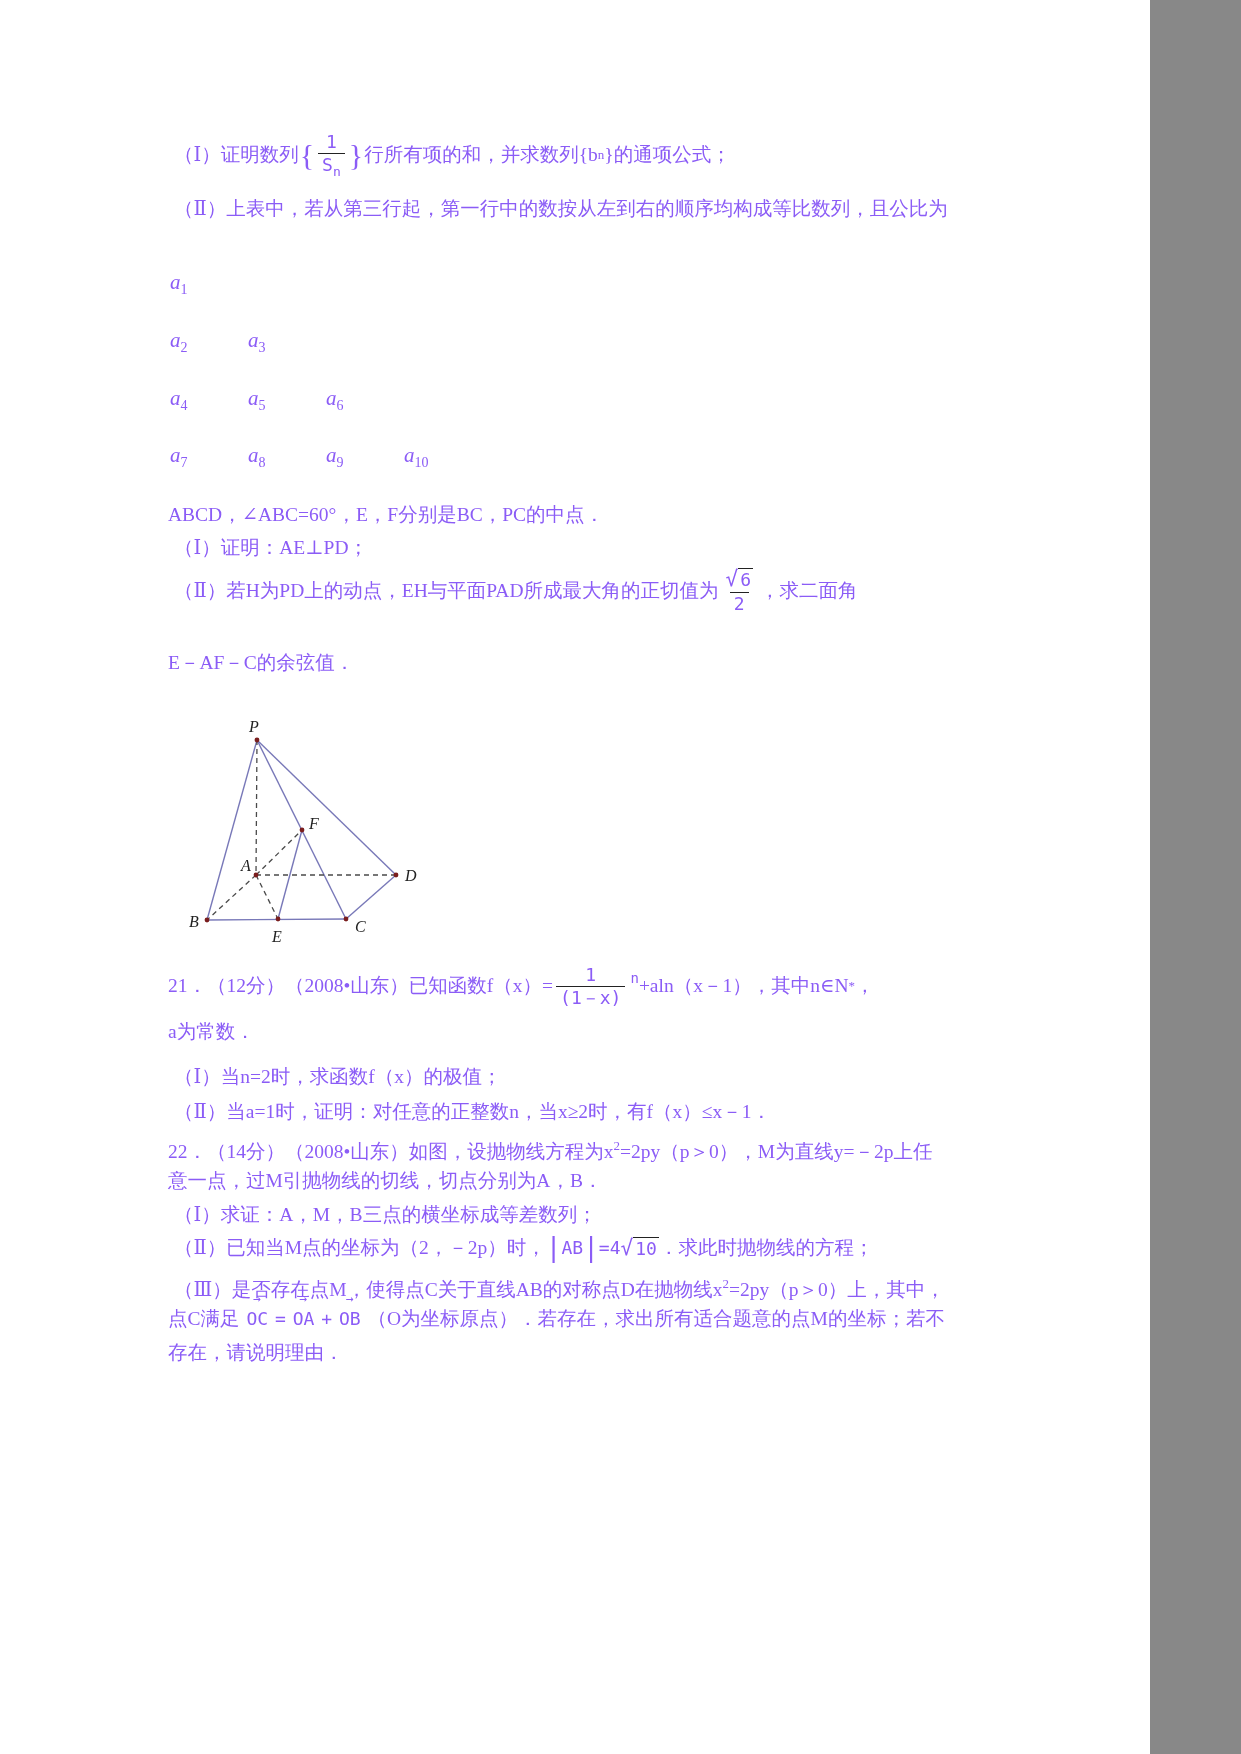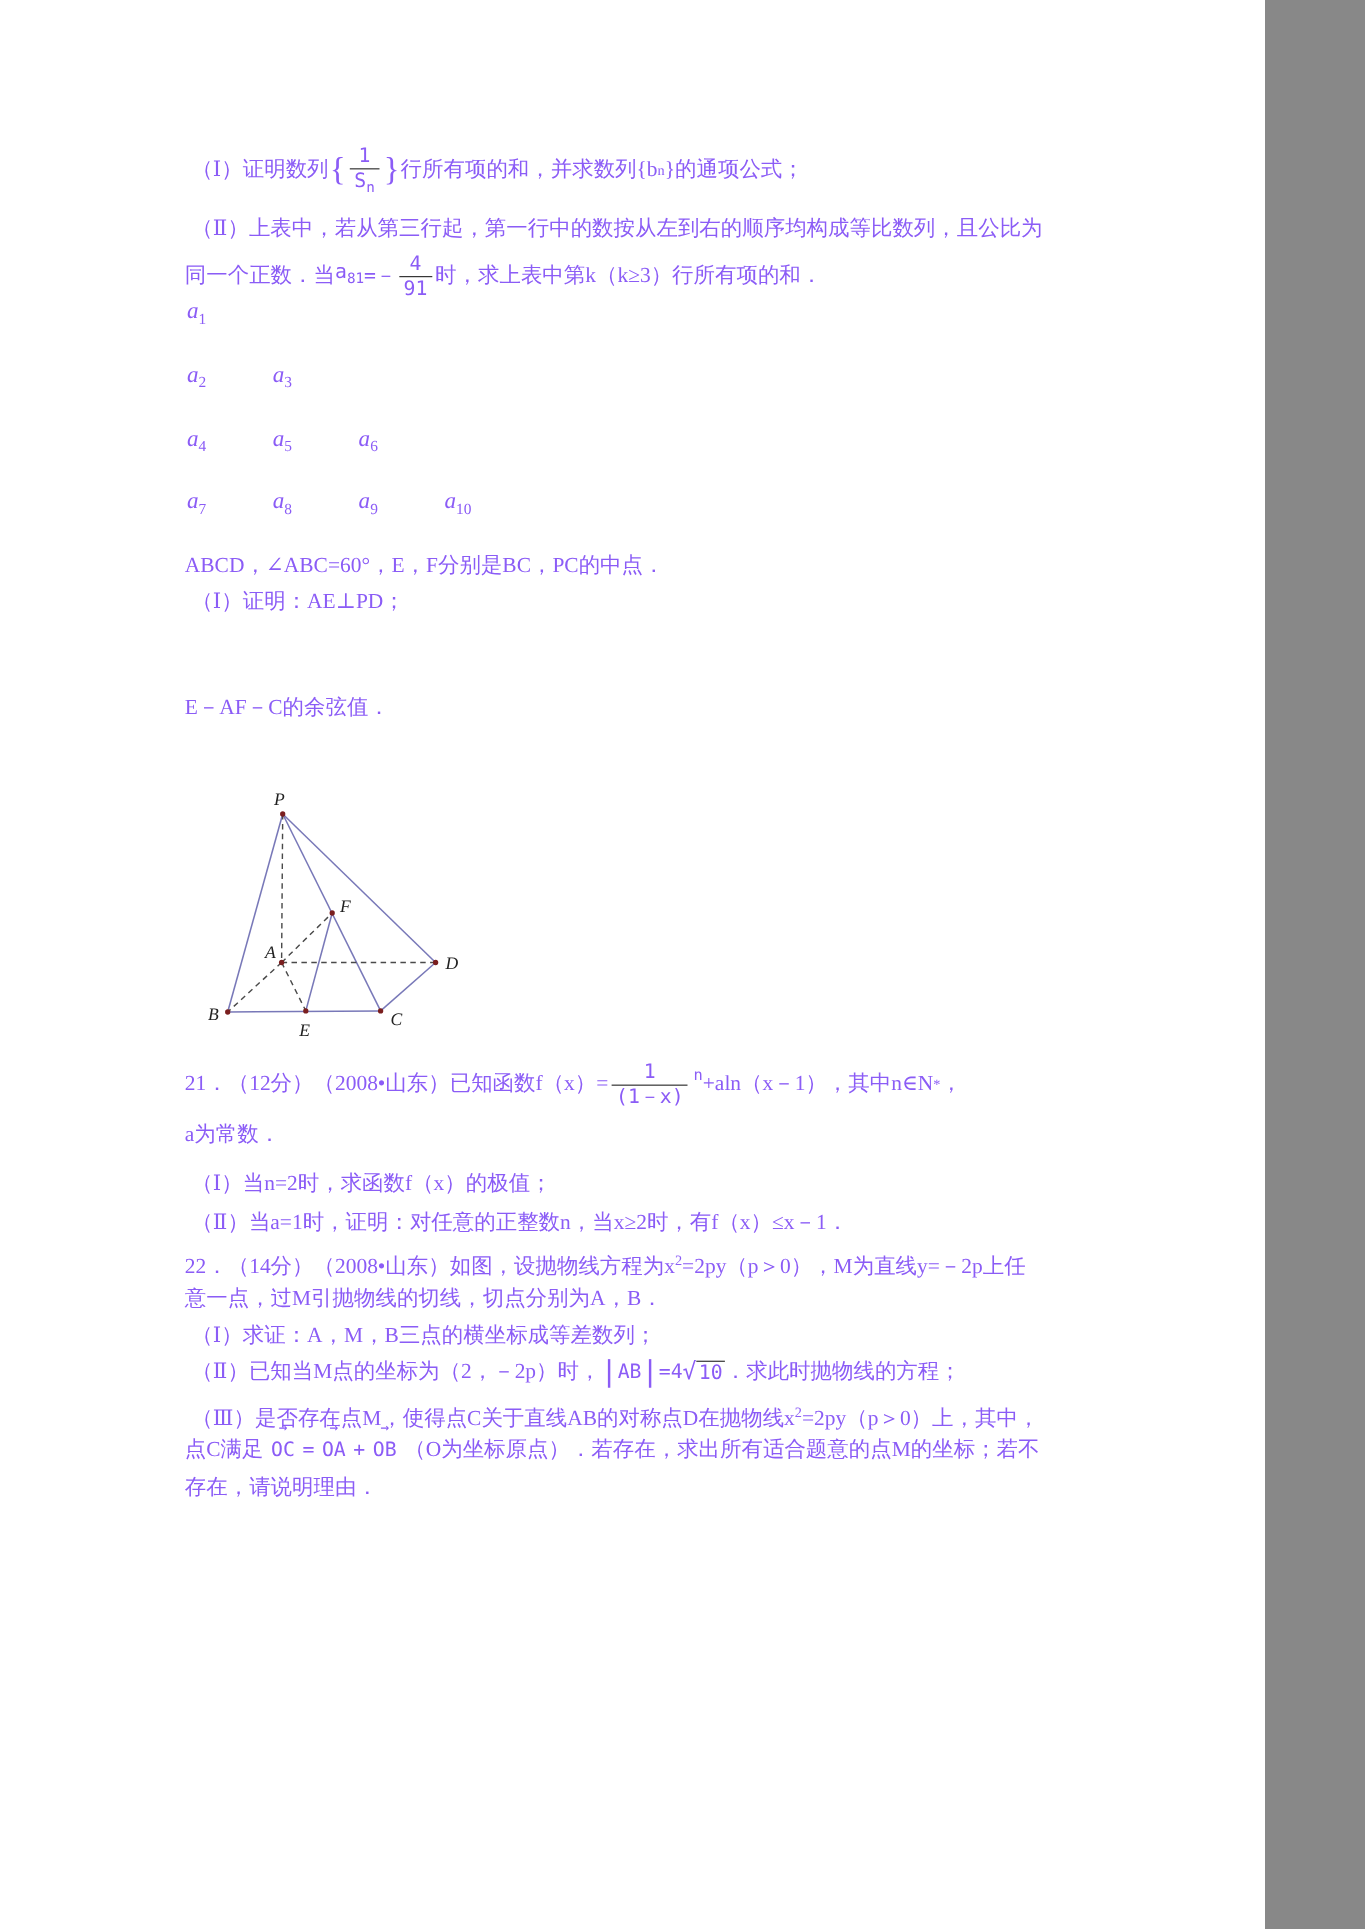--- a/index.html
+++ b/index.html
@@ -63,30 +63,20 @@
       <span class="num">1</span>
       <span class="den"><span>S</span><sub class="sm">n</sub></span>
     </span>
     <span class="bigbrace">}</span>
     <span>行所有项的和，并求数列{b</span>
       <sub class="sm">n</sub>
       <span>}的通项公式；</span>
   </div>
 
   <div class="line indent" style="top:196px;">（Ⅱ）上表中，若从第三行起，第一行中的数按从左到右的顺序均构成等比数列，且公比为</div>
-  <div class="line mline" style="top:224px; height:54px;">
-    <span>同一个正数．当</span>
-    <span class="mono"><span>a</span><sub class="sm">81</sub></span>
-    <span class="mono">=－</span>
-    <span class="frac">
-      <span class="num">4</span>
-      <span class="den">91</span>
-    </span>
-    <span>时，求上表中第k（k≥3）行所有项的和．</span>
-  </div>
 
   <div class="arr-row" style="top:270px;">
     <span class="arr-cell"><span>a</span><sub>1</sub></span>
   </div>
   <div class="arr-row" style="top:328px;">
     <span class="arr-cell"><span>a</span><sub>2</sub></span>
     <span class="arr-cell"><span>a</span><sub>3</sub></span>
   </div>
   <div class="arr-row" style="top:386px;">
     <span class="arr-cell"><span>a</span><sub>4</sub></span>
@@ -95,21 +85,29 @@
   </div>
   <div class="arr-row" style="top:443px;">
     <span class="arr-cell"><span>a</span><sub>7</sub></span>
     <span class="arr-cell"><span>a</span><sub>8</sub></span>
     <span class="arr-cell"><span>a</span><sub>9</sub></span>
     <span class="arr-cell"><span>a</span><sub>10</sub></span>
   </div>
 
   <div class="line" style="top:502px;">ABCD，∠ABC=60°，E，F分别是BC，PC的中点．</div>
   <div class="line indent" style="top:535px;">（Ⅰ）证明：AE⊥PD；</div>
-  <div class="line" style="top:631px;">E－AF－C的余弦值．</div>
+  <div class="line mline indent" style="top:564px; height:54px;">
+    <span>（Ⅱ）若H为PD上的动点，EH与平面PAD所成最大角的正切值为</span>
+    <span class="frac">
+      <span class="num"><span class="sqrt-sign">√</span><span class="sqrt-rad">6</span></span>
+      <span class="den">2</span>
+    </span>
+    <span>，求二面角</span>
+  </div>
+  <div class="line" style="top:650px;">E－AF－C的余弦值．</div>
 
   <svg class="fig" width="260" height="300" viewBox="0 0 260 300">
     <g fill="none" stroke-width="1.4" stroke="#7878b8">
       <line x1="92" y1="88" x2="42" y2="268"></line>
       <line x1="92" y1="88" x2="181" y2="267"></line>
       <line x1="92" y1="88" x2="231" y2="223"></line>
       <line x1="42" y1="268" x2="181" y2="267"></line>
       <line x1="181" y1="267" x2="231" y2="223"></line>
       <line x1="113" y1="267" x2="137" y2="178"></line>
     </g>

